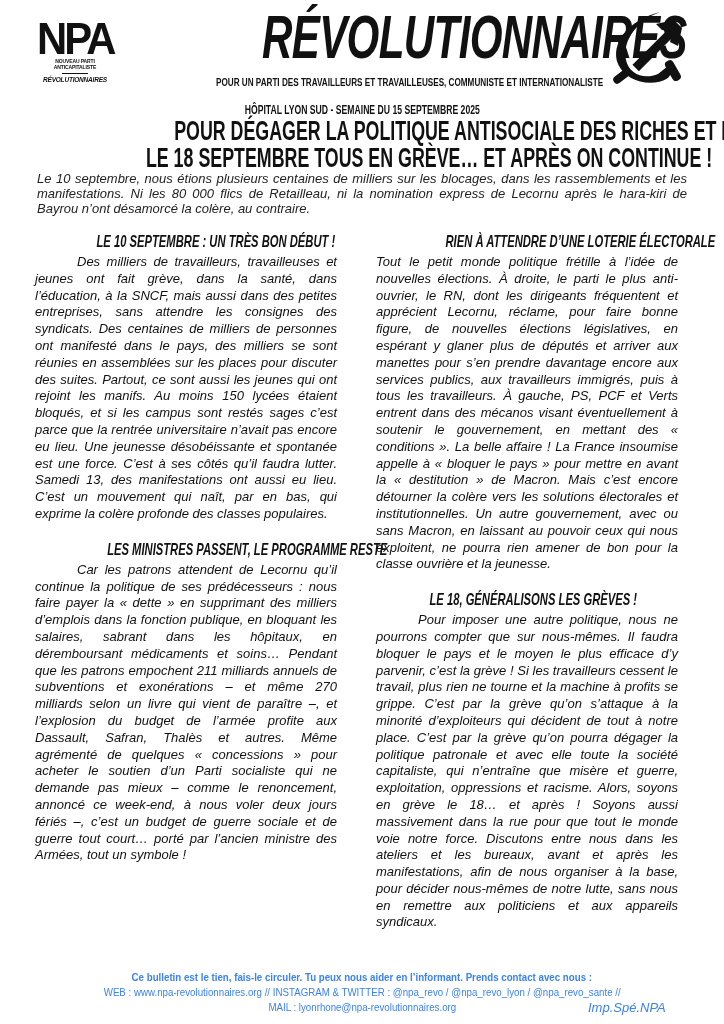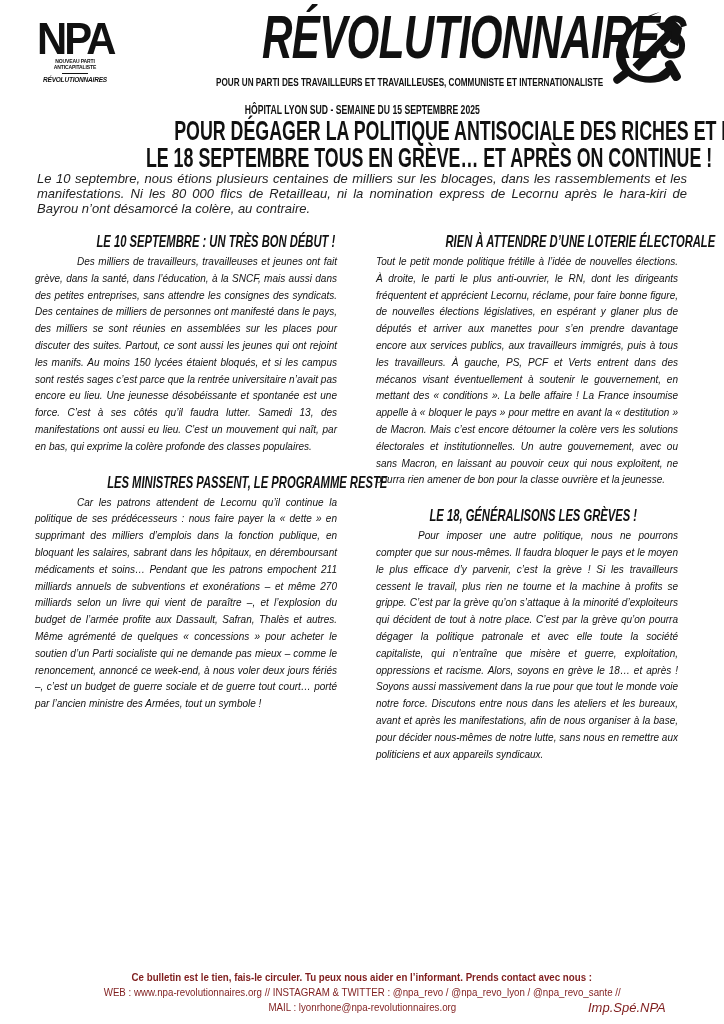--- a/index.html
+++ b/index.html
@@ -38,26 +38,26 @@
 
     
     .col { position: absolute; top: 232px; width: 302px; font-style: italic; }
     .col-left { left: 35px; }
     .col-right { left: 376px; }
 
     .sec-title { text-align: center; font-size: 17px; font-weight: bold; color: #111; white-space: nowrap;
                  line-height: 20px; height: 22px; overflow: visible; }
     .sec-title span { display: inline-block; transform: scaleX(0.66); transform-origin: center top; }
 
-    .body-text { font-size: 10px; line-height: 16.8px; text-align: justify; color: #111; }
+    .body-text { font-size: 13px; line-height: 16.8px; text-align: justify; color: #111; }
     .body-text.indent { text-indent: 42px; }
     .gap { height: 17px; }
 
     
-    .footer { position: absolute; left: 0; top: 970px; width: 724px; text-align: center; color: #7f1d1d; }
+    .footer { position: absolute; left: 0; top: 970px; width: 724px; text-align: center; color: #3b82f6; }
     .footer-lead { font-size: 10.8px; font-weight: bold; line-height: 15px; white-space: nowrap; }
     .footer-lead span, .footer-line span { display: inline-block; transform: scaleX(0.9); transform-origin: center top; }
     .footer-line { font-size: 10.8px; line-height: 15px; white-space: nowrap; }
     .footer-mail { position: relative; }
     .imprint { position: absolute; left: 588px; top: 0; font-style: italic; font-size: 13px; }
   </style>
 </head>
 <body>
 
 <div class="masthead">

